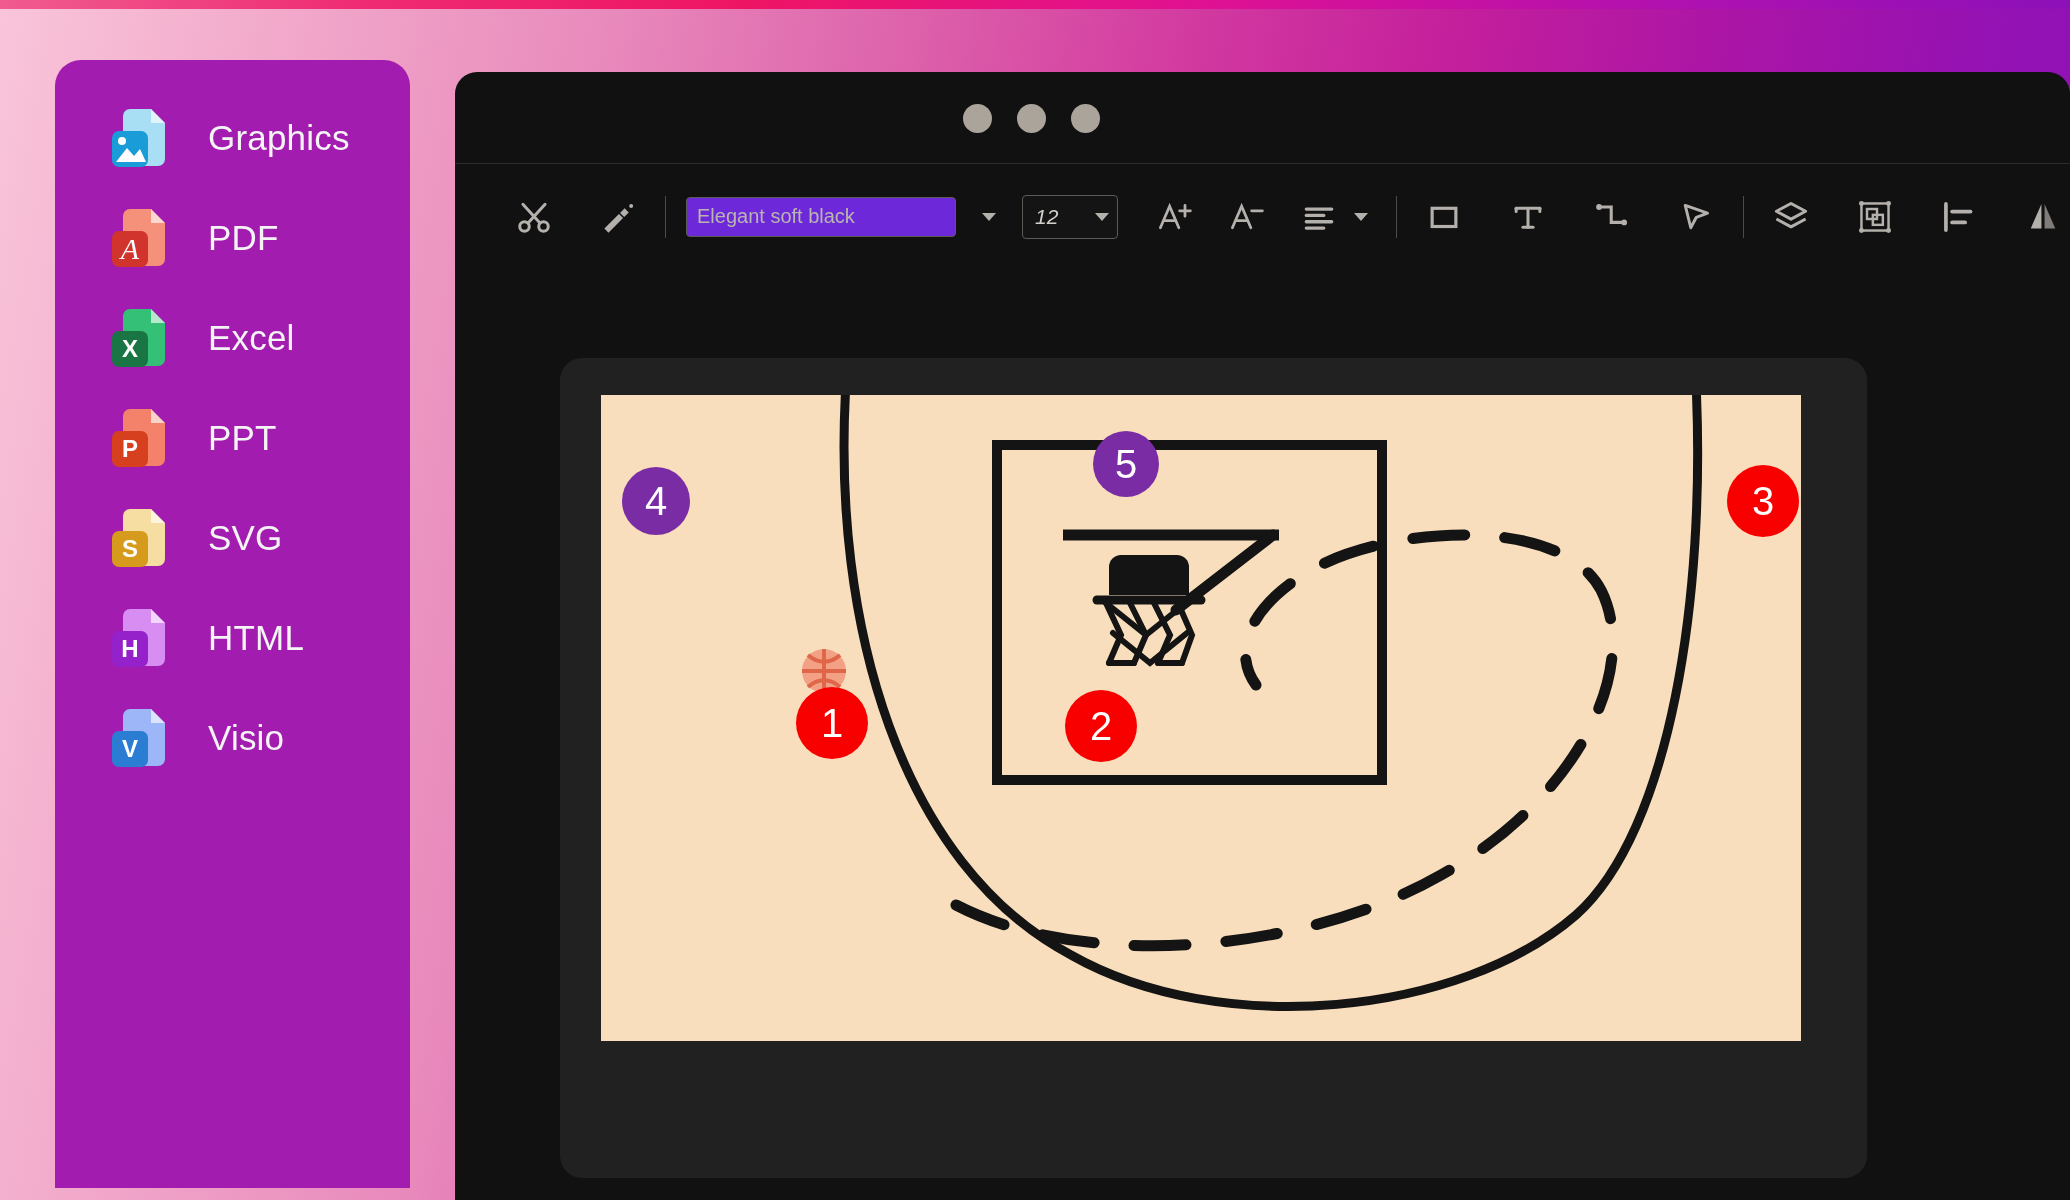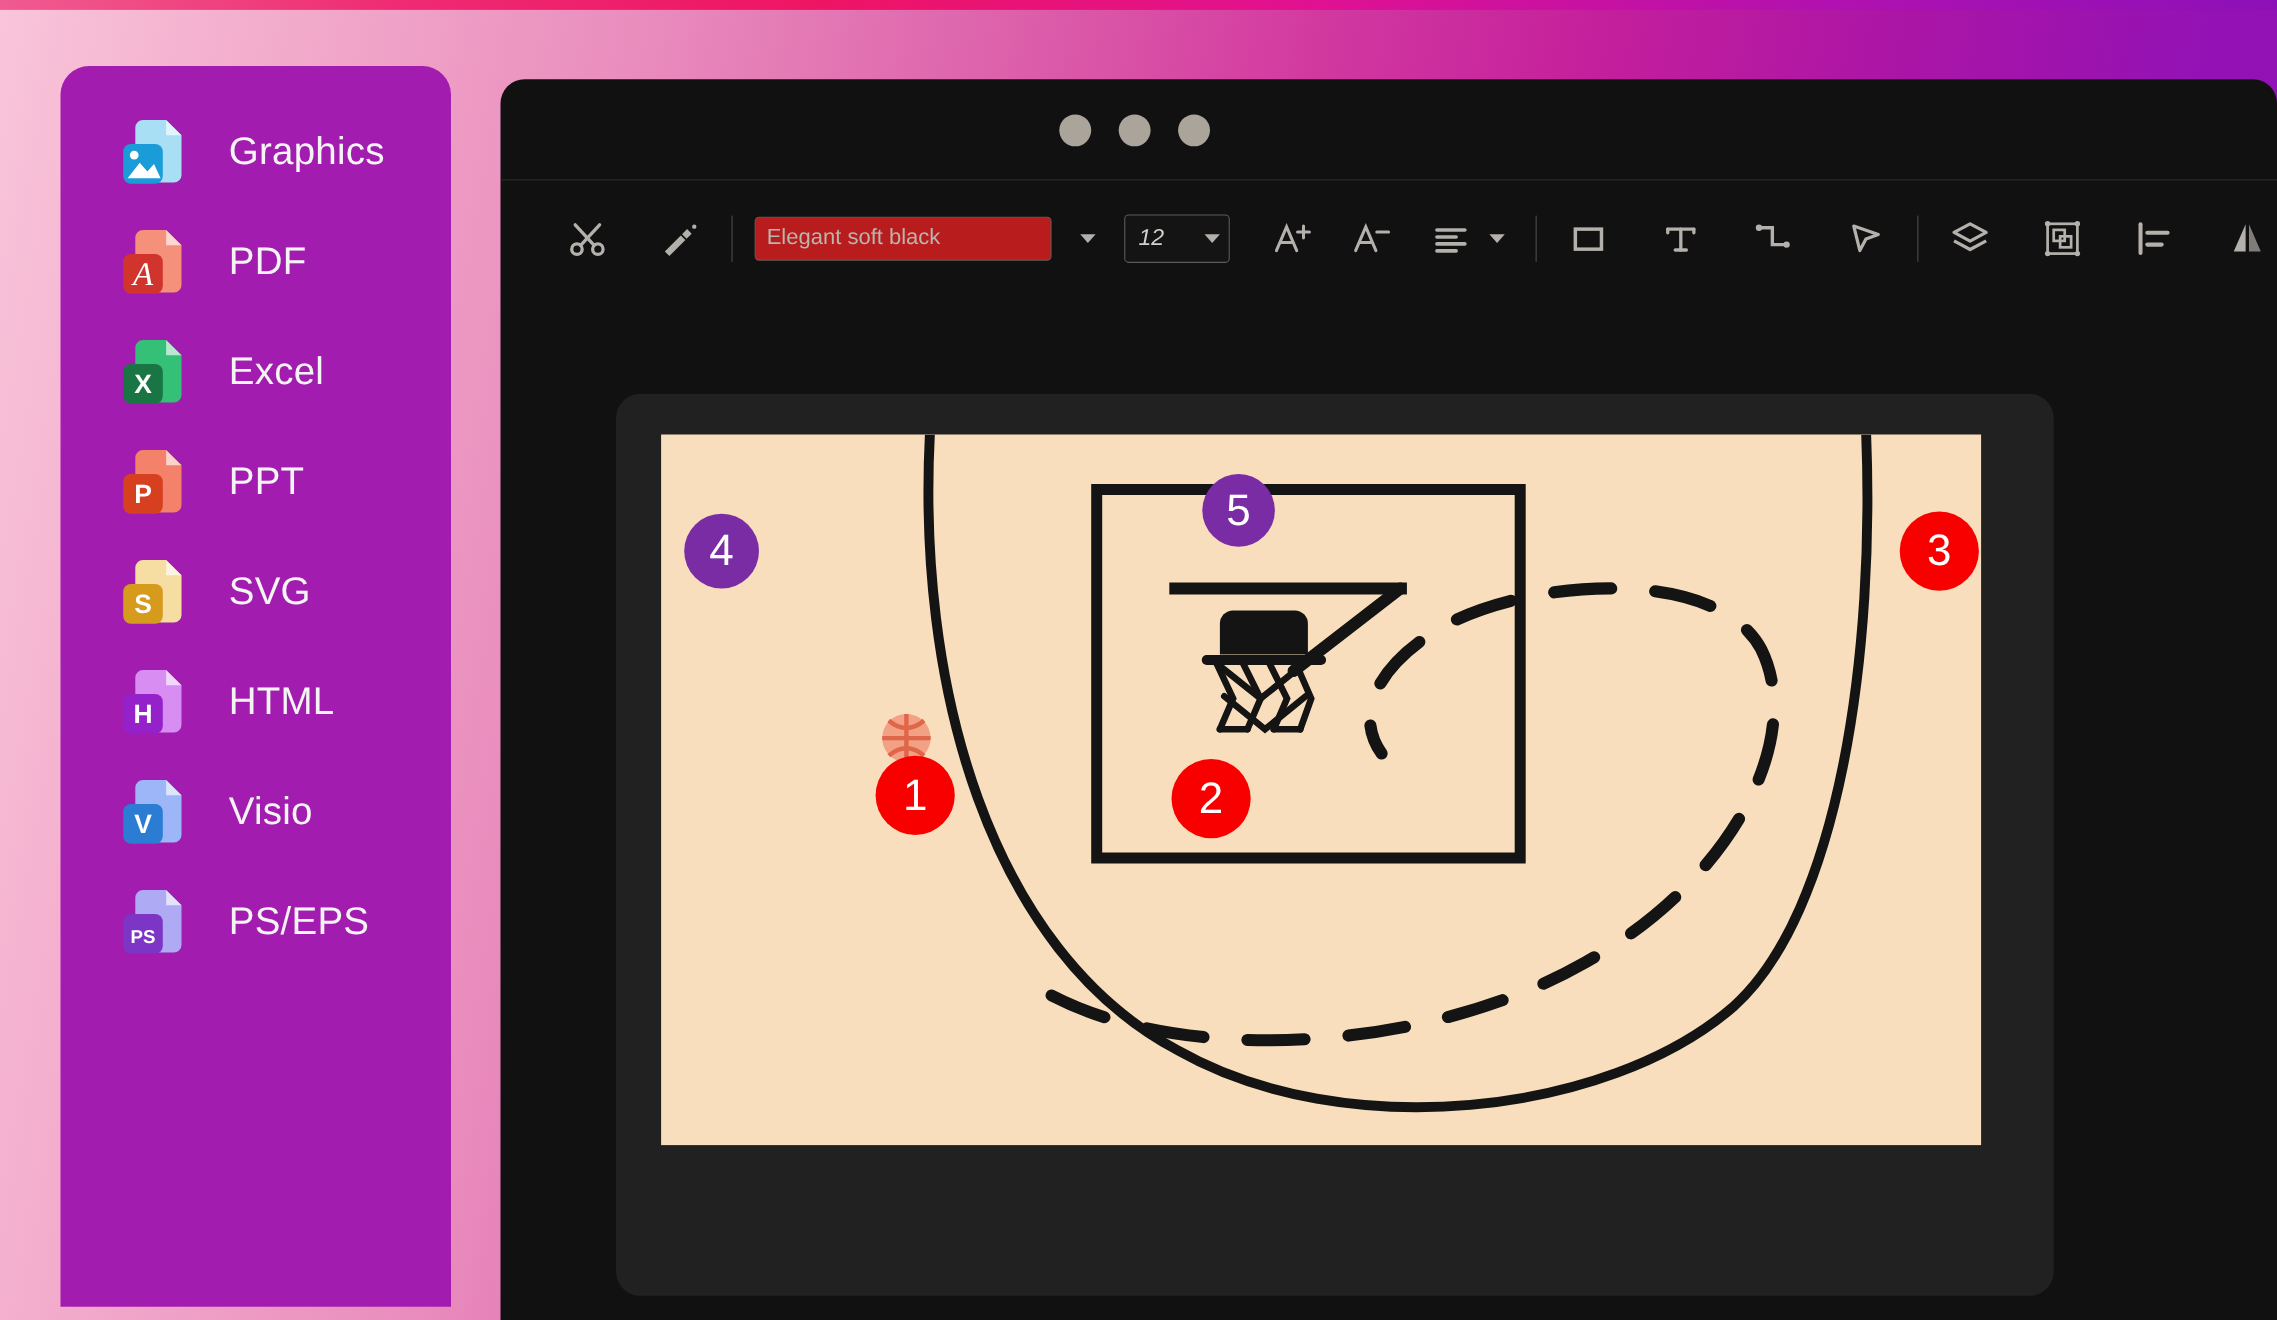--- a/index.html
+++ b/index.html
@@ -100,21 +100,21 @@
   .tb-gap-lg { width: 30px; flex: 0 0 auto; }
   .tb-gap-md { width: 18px; flex: 0 0 auto; }
   .tb-sep {
     width: 1px; height: 42px;
     background: #4e4b48;
     flex: 0 0 auto;
     margin: 0 20px;
   }
   .font-field {
     width: 270px; height: 40px;
-    background: #b91c1c;
+    background: #6d28d9;
     border: 1px solid #5e5a55;
     border-radius: 4px;
     color: #c9c5c0;
     font-size: 20px;
     font-family: "Liberation Sans", sans-serif;
     padding: 0 10px;
     outline: none;
   }
   .font-field::placeholder { color: #b9b5b0; }
   .caret-btn {
@@ -253,31 +253,20 @@
     <div class="side-item" style="top: 628px;">
       <span class="side-icon">
         <svg viewBox="0 0 68 68">
           <path d="M14 5 h28 l14 14 v36 a7 7 0 0 1 -7 7 H21 a7 7 0 0 1 -7 -7 V12 a7 7 0 0 1 7 -7 z" fill="#9cb6f7"></path>
           <path d="M42 5 l14 14 h-14 z" fill="#ffffff" opacity="0.65"></path>
           <rect x="3" y="27" width="36" height="36" rx="7" fill="#2b7cd3"></rect>
           <text x="21" y="53" font-family="Liberation Sans, sans-serif" font-weight="bold" font-size="24" text-anchor="middle" fill="#ffffff">V</text>
         </svg>
       </span>
       <span class="side-label">Visio</span>
-    </div>
-    <div class="side-item" style="top: 728px;">
-      <span class="side-icon">
-        <svg viewBox="0 0 68 68">
-          <path d="M14 5 h28 l14 14 v36 a7 7 0 0 1 -7 7 H21 a7 7 0 0 1 -7 -7 V12 a7 7 0 0 1 7 -7 z" fill="#aeaaf3"></path>
-          <path d="M42 5 l14 14 h-14 z" fill="#ffffff" opacity="0.65"></path>
-          <rect x="3" y="27" width="36" height="36" rx="7" fill="#7c35c4"></rect>
-          <text x="21" y="53" font-family="Liberation Sans, sans-serif" font-weight="bold" font-size="17" text-anchor="middle" fill="#ffffff">PS</text>
-        </svg>
-      </span>
-      <span class="side-label">PS/EPS</span>
     </div>
   </div>
 
 <div id="window">
 
   <div id="titlebar">
     <div class="traffic t1"></div>
     <div class="traffic t2"></div>
     <div class="traffic t3"></div>
   </div>

